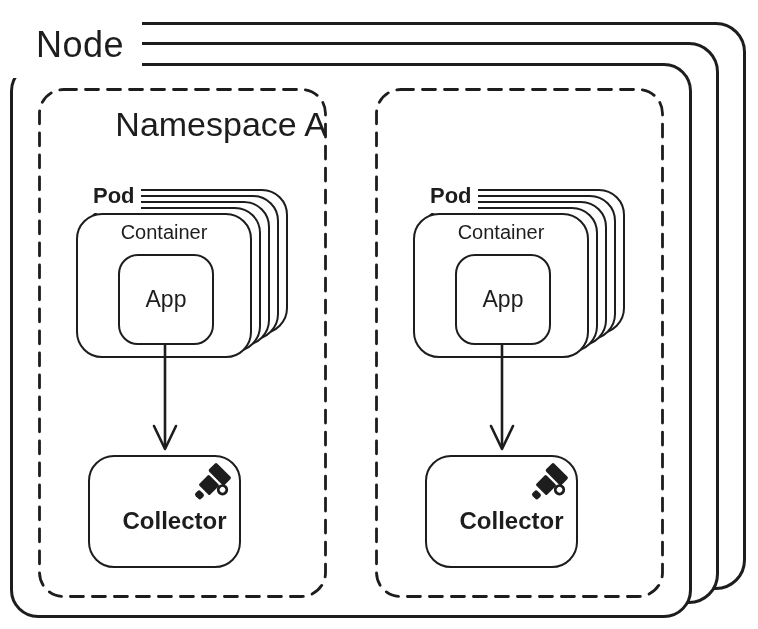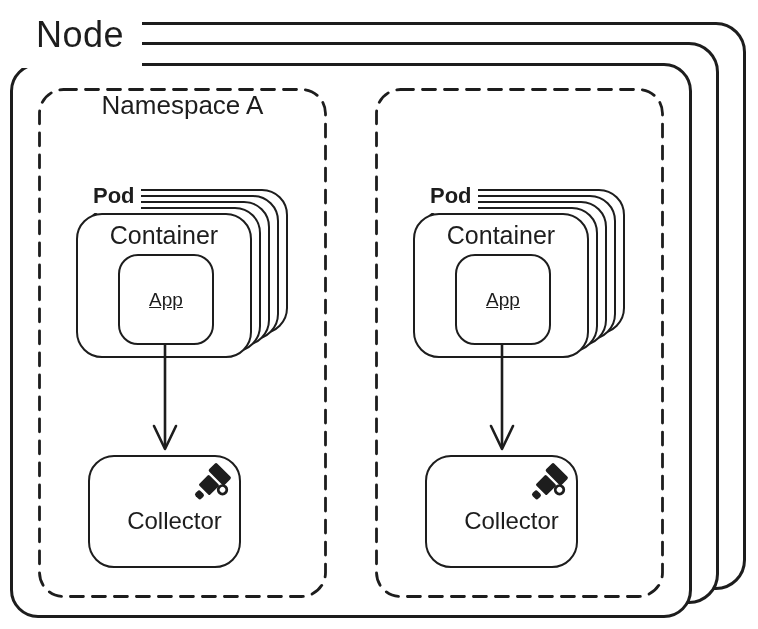--- a/index.html
+++ b/index.html
@@ -22,37 +22,37 @@
     background: var(--background);
     border: 3px solid var(--stroke);
     border-radius: 30px;
     box-sizing: border-box;
   }
   
   .node-back2 { left: 100px; top: 22px; width: 646px; height: 568px; }
   .node-back1 { left: 80px;  top: 42px; width: 639px; height: 562px; }
   .node-front { left: 10px;  top: 63px; width: 682px; height: 555px; border-radius: 28px; }
   .node-label {
-    position: absolute; left: 0; top: 6px;
+    position: absolute; left: 0; top: 16px;
     width: 142px; height: 62px;
     background: var(--background);
     box-sizing: border-box;
     padding: 8px 0 0 36px;
     font-size: 36px; font-weight: 500;
     letter-spacing: 0.5px;
     z-index: 3;
   }
   
   .ns-group { position: absolute; top: 88px; width: 289px; height: 510px; z-index: 4; }
   .ns-a { left: 38px; }
   .ns-b { left: 375px; }
   .ns-border { position: absolute; left: 0; top: 0; }
   .ns-label {
-    position: absolute; left: 0; right: 0; top: 2px;
-    text-align: center; font-size: 26px; font-weight: 500;
+    position: absolute; left: 0; right: 0; top: 17px;
+    text-align: right; font-size: 34px; font-weight: 500;
   }
   
   .pod-stack { position: absolute; left: 38px; top: 125px; width: 176px; height: 145px; }
   .pod-layer {
     position: absolute; width: 176px; height: 145px;
     background: var(--background);
     border: 2.4px solid var(--stroke);
     border-radius: 26px;
     box-sizing: border-box;
   }
@@ -64,47 +64,46 @@
   .pod-label {
     position: absolute; left: 46px; top: 93px;
     height: 32px; box-sizing: border-box;
     padding: 2px 6px 0 9px;
     background: var(--background);
     font-size: 22px; font-weight: 700;
     z-index: 2;
   }
   .container-label {
     text-align: center; margin-top: 6px;
-    font-size: 25px; font-weight: 500;
+    font-size: 20px; font-weight: 500;
   }
   .app-box {
     position: absolute; left: 40px; top: 39px;
     width: 96px; height: 91px;
     border: 2.4px solid var(--stroke);
     border-radius: 20px;
     box-sizing: border-box;
     background: var(--background);
     display: flex; align-items: center; justify-content: center;
-    font-size: 19px;
-    text-decoration: underline;
+    font-size: 23px;
   }
   
   .flow-arrow { position: absolute; left: 110px; top: 256px; z-index: 5; }
   
   .collector-box {
     position: absolute; left: 50px; top: 367px;
     width: 153px; height: 113px;
     border: 2.6px solid var(--stroke);
     border-radius: 26px;
     box-sizing: border-box;
     background: var(--background);
   }
   .collector-label {
     position: absolute; left: 0; right: 0; top: 50px;
-    text-align: center; font-size: 24px; font-weight: 400; padding-left: 20px;
+    text-align: center; font-size: 24px; font-weight: 700; padding-left: 20px;
   }
   .telescope-icon { position: absolute; right: 4px; top: 2px; }
 </style>
 </head>
 <body>
 
 <div class="stage">
 
   <div class="box node-back2"></div>
   <div class="box node-back1"></div>

